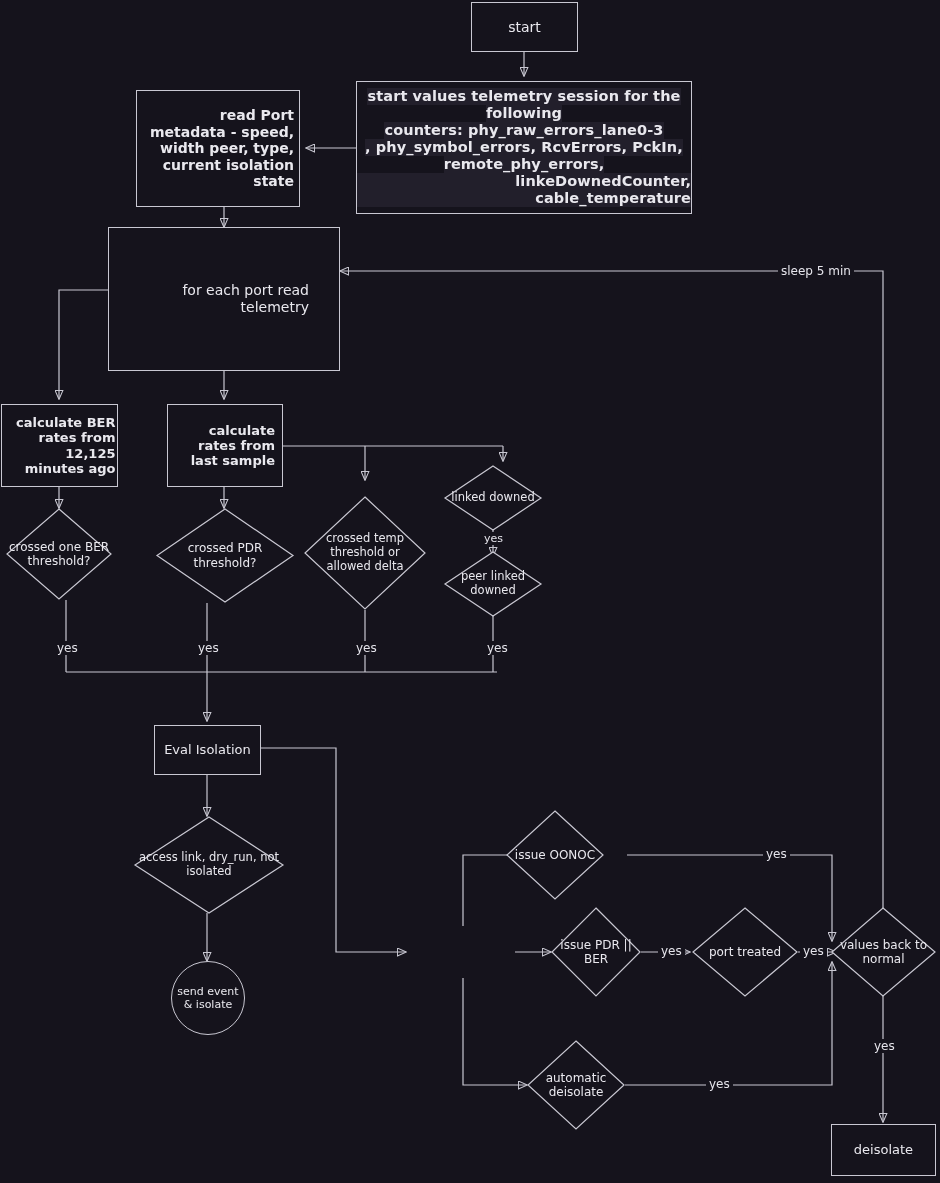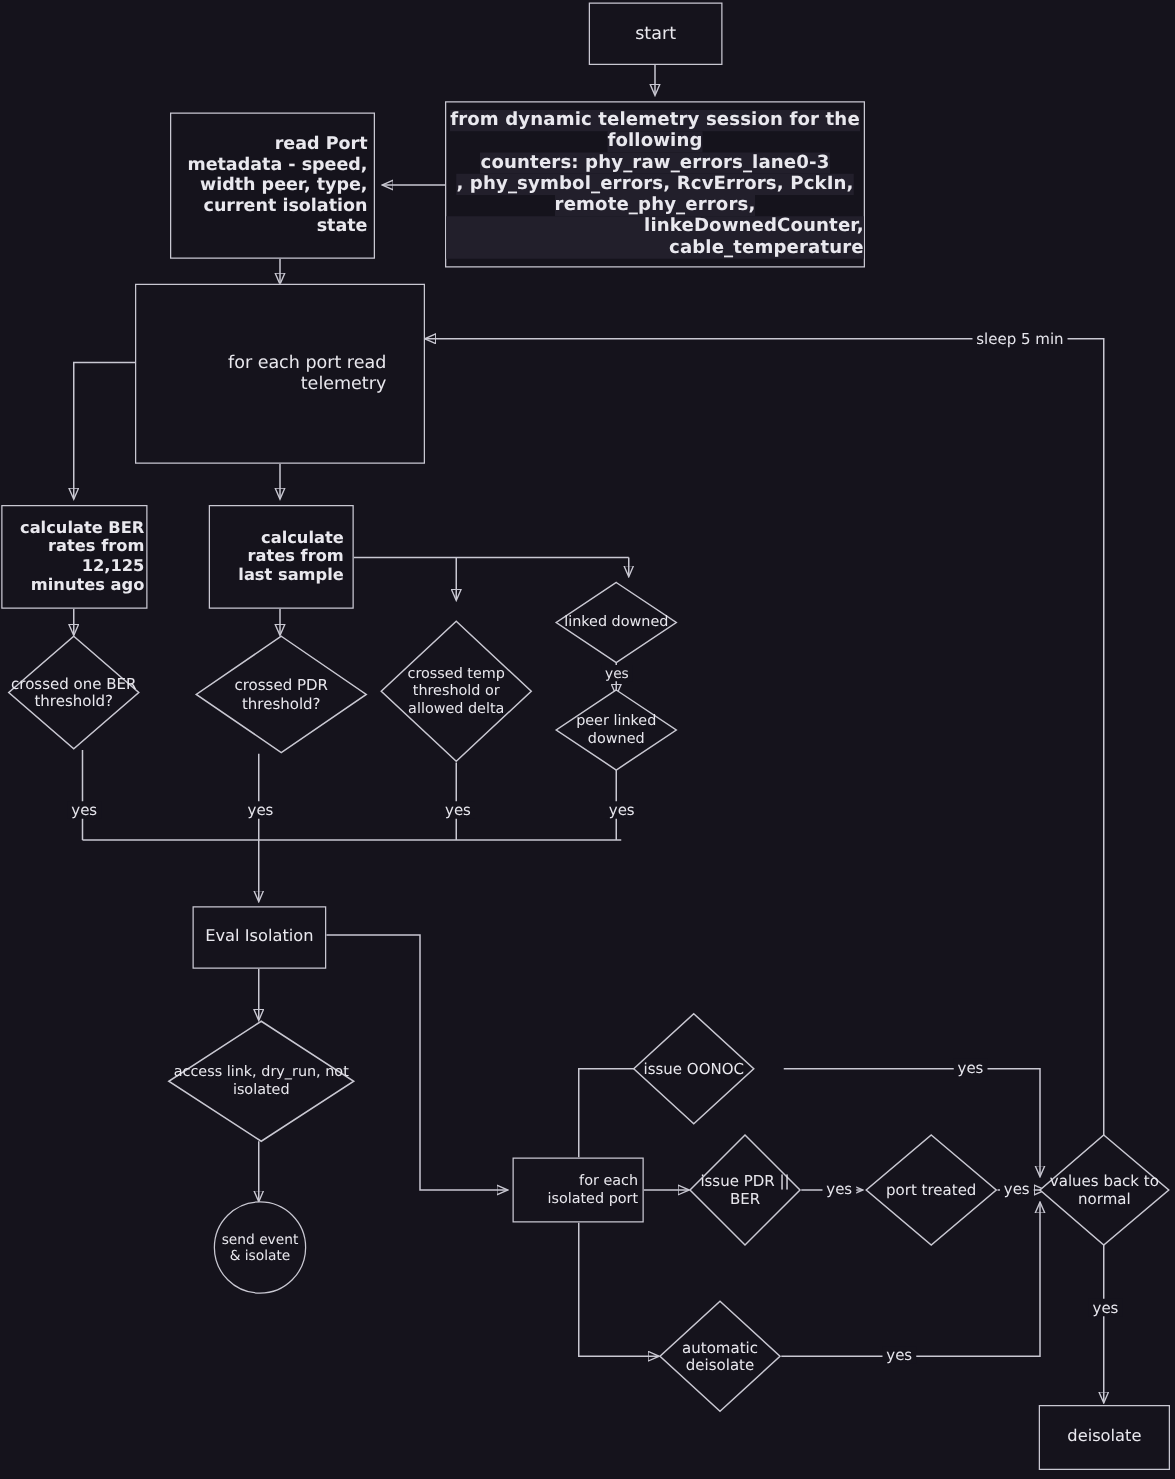--- a/index.html
+++ b/index.html
@@ -92,21 +92,21 @@
 
       <path d="M883,993 L883,1122" marker-end="url(#ah)"></path>
     </g>
   </svg>
 
   <div class="node box" style="left:471px;top:2px;width:107px;height:50px;">
     <span class="lbl f14">start</span>
   </div>
 
   <div class="node box" style="left:356px;top:81px;width:336px;height:133px;flex-direction:column;justify-content:center;">
-    <span class="lbl big-text hl">from dynamic telemetry session for the</span>
+    <span class="lbl big-text hl">start values telemetry session for the</span>
     <span class="lbl big-text hl">following</span>
     <span class="lbl big-text hl">counters: phy_raw_errors_lane0-3</span>
     <span class="lbl big-text hl">, phy_symbol_errors, RcvErrors, PckIn,</span>
     <span class="lbl big-text hl">remote_phy_errors,</span>
     <span class="lbl big-text hl">linkeDownedCounter, cable_temperature</span>
   </div>
 
   <div class="node box" style="left:136px;top:90px;width:164px;height:117px;">
     <span class="lbl f14 bold" style="width:152px;">read Port metadata - speed, width peer, type, current isolation state</span>
   </div>
@@ -166,23 +166,20 @@
     <svg width="150" height="98">
         <polygon points="75,1 149,49 75,97 1,49" fill="#15131c" stroke="#c9c8d2" stroke-width="1.2"></polygon>
       </svg>
     <span class="lbl f115" style="width:148px;">access link, dry_run, not isolated</span>
   </div>
 
   <div class="circ" style="left:171px;top:961px;width:72px;height:72px;">
     <span class="lbl f11" style="width:66px;">send event &amp; isolate</span>
   </div>
 
-  <div class="node box" style="left:410px;top:926px;width:105px;height:52px;">
-    <span class="lbl f115" style="width:96px;">for each isolated port</span>
-  </div>
 
   <div class="dia-wrap" style="left:506px;top:810px;width:98px;height:90px;">
     <svg width="98" height="90">
         <polygon points="49,1 97,45 49,89 1,45" fill="#15131c" stroke="#c9c8d2" stroke-width="1.2"></polygon>
       </svg>
     <span class="lbl f12" style="width:108px;">issue OONOC</span>
   </div>
 
   <div class="dia-wrap" style="left:551px;top:907px;width:90px;height:90px;justify-content:center;">
     <svg width="90" height="90">

